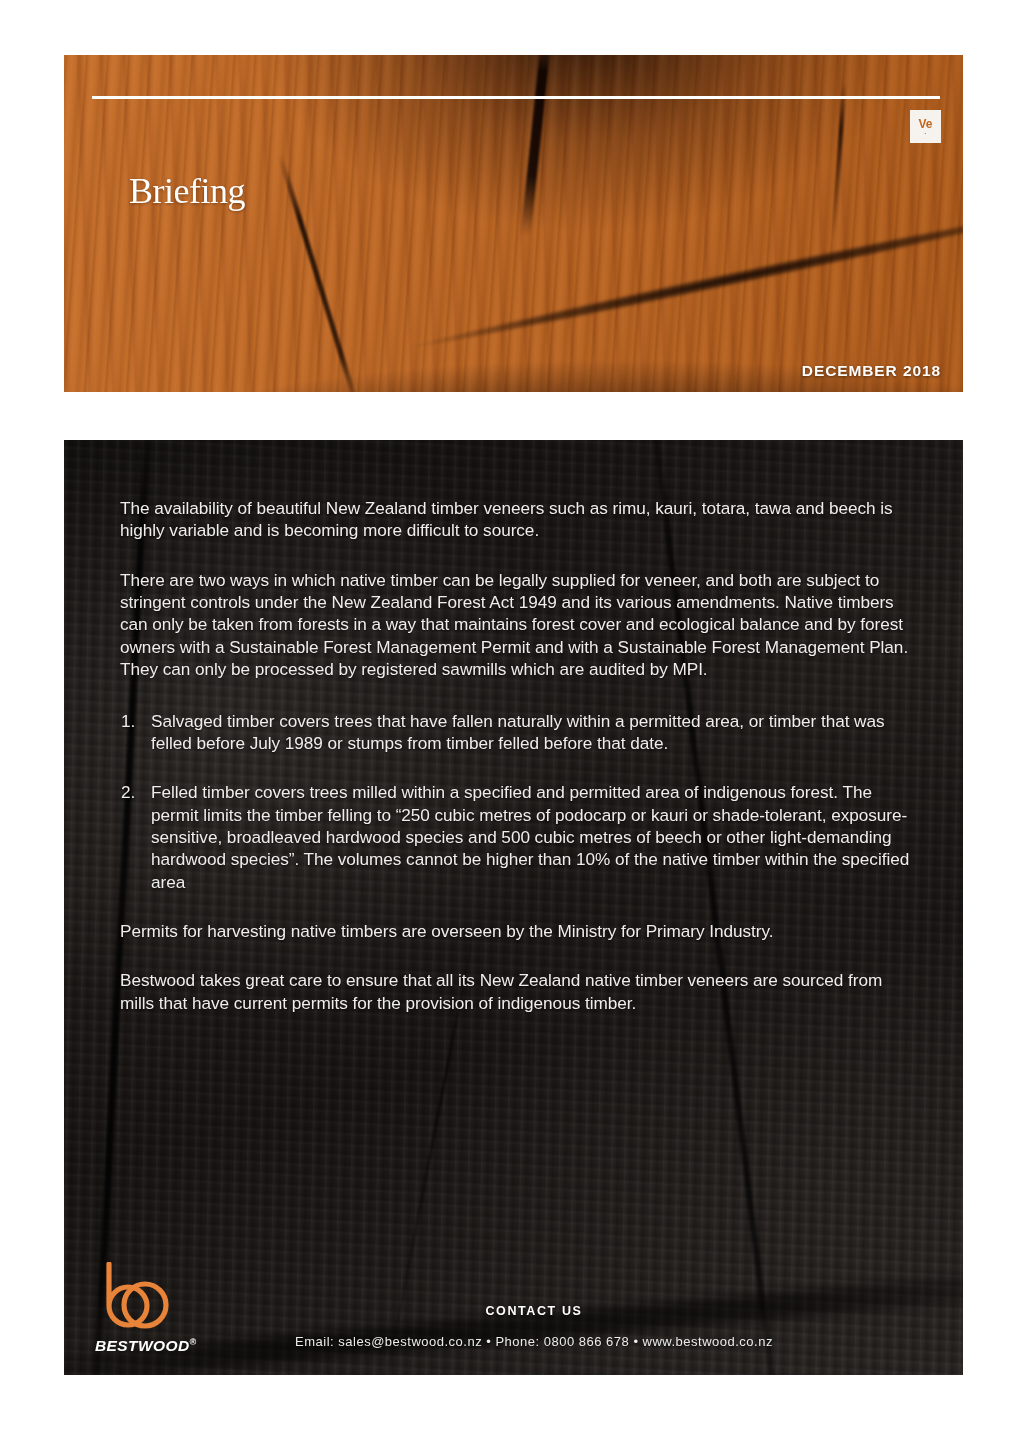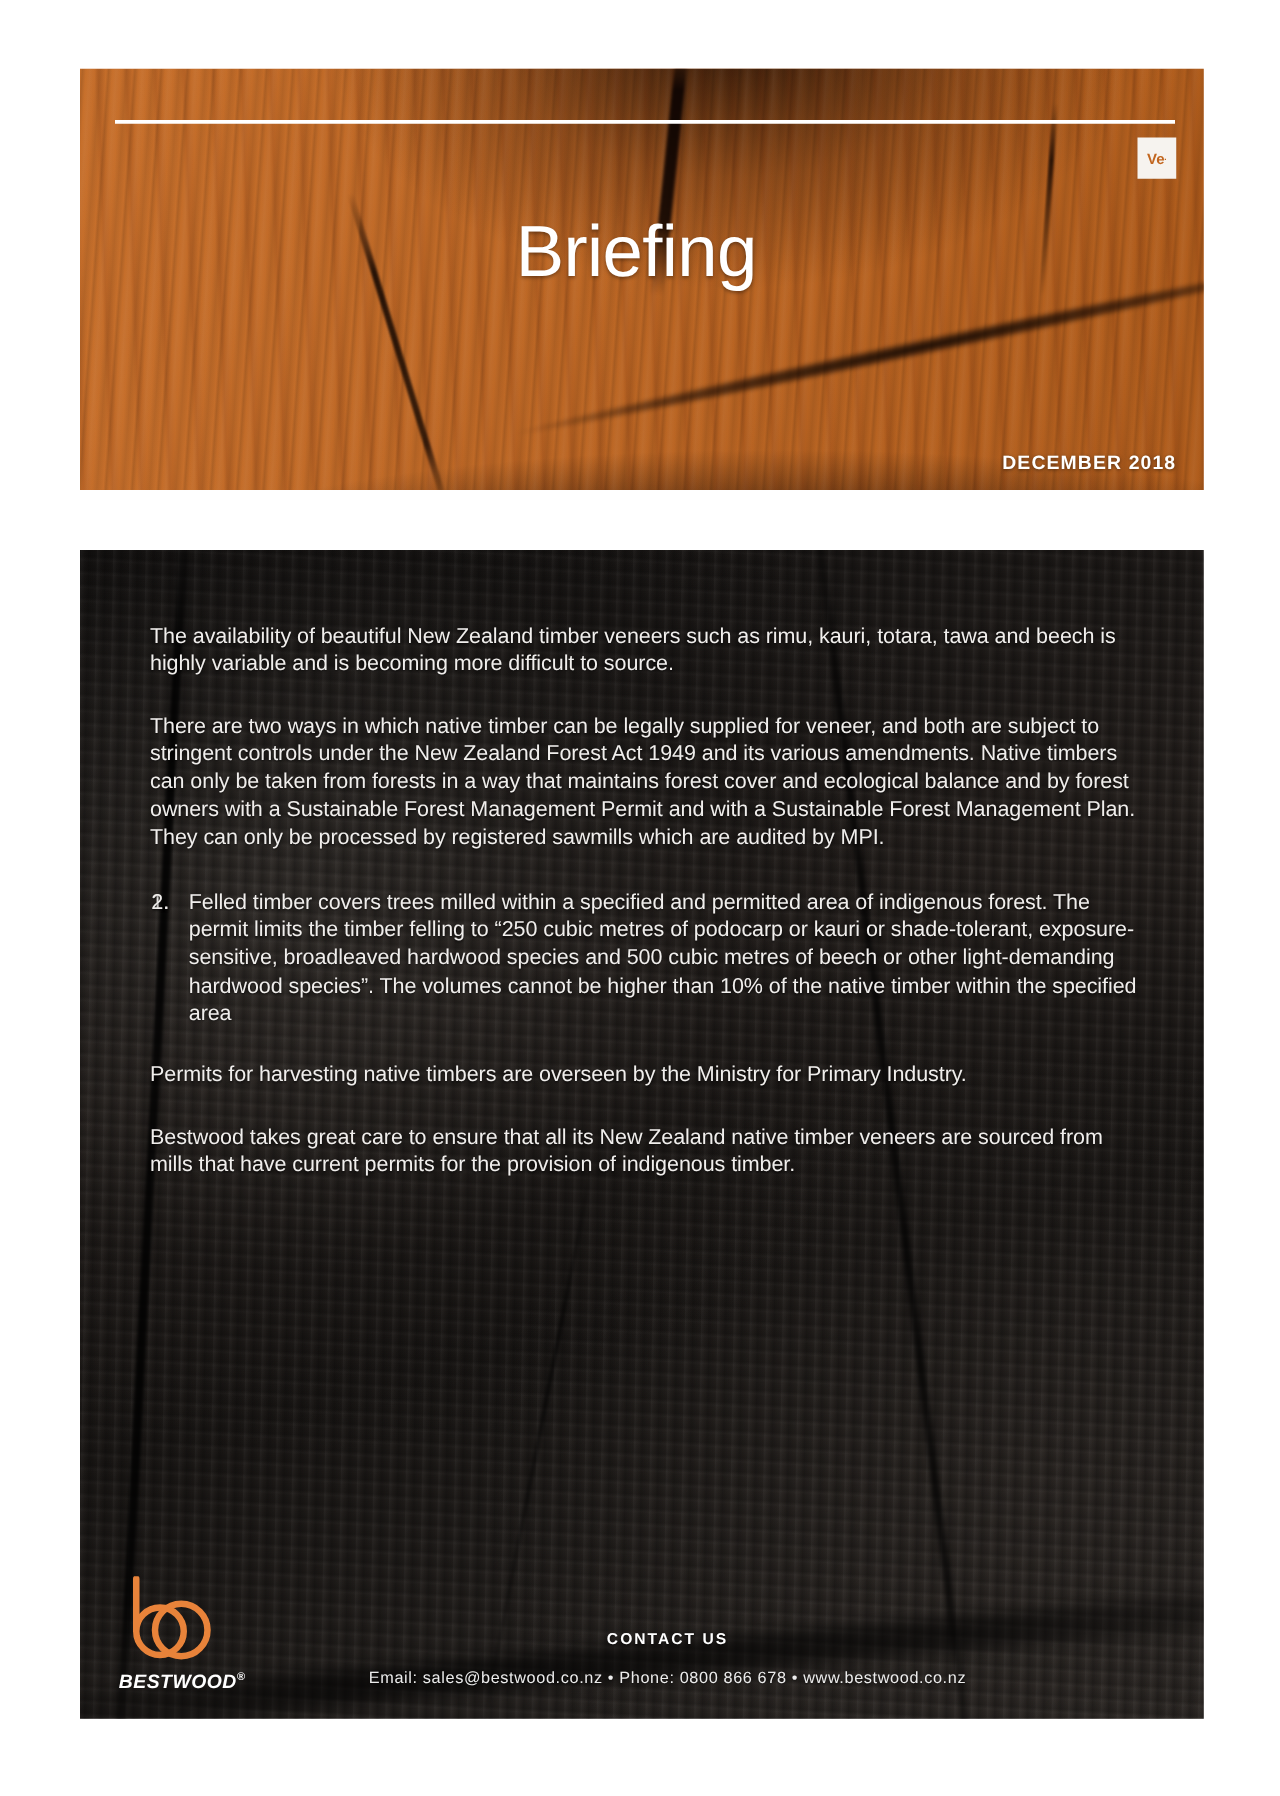--- a/index.html
+++ b/index.html
@@ -110,20 +110,21 @@
   }
 
   .ve-badge {
     position: absolute;
     left: 846px;
     top: 55px;
     width: 31px;
     height: 33px;
     background: #f6f3ef;
     display: flex;
+    flex-direction: column;
     align-items: center;
     justify-content: center;
     line-height: 1;
   }
   .ve-badge .ve-main {
     color: #c2661f;
     font-weight: bold;
     font-size: 12px;
     letter-spacing: 0px;
   }
@@ -134,28 +135,27 @@
     letter-spacing: 0.2px;
   }
 
   .banner-title-block {
     position: absolute;
     left: 65px;
     top: 118px;
     width: 760px;
   }
   .banner-title {
-    font-family: Liberation Sans, sans-serif;
-    color: #ffffff;
-    font-size: 58px;
+    font-family: Liberation Serif, serif;
+    color: #ffffff;
+    font-size: 36px;
     line-height: 1.0;
     font-weight: normal;
     letter-spacing: -0.5px;
     text-shadow: 0 1px 3px rgba(0,0,0,0.35);
-    text-align: center;
   }
   .banner-subtitle {
     font-family: "DejaVu Serif", "Liberation Serif", serif;
     color: #ffffff;
     font-size: 31px;
     line-height: 1.55;
     font-weight: normal;
     letter-spacing: -0.6px;
     margin-top: 6px;
     text-shadow: 0 1px 3px rgba(0,0,0,0.45);
@@ -408,21 +408,21 @@
   <div class="bcrack2"></div>
   <div class="bcrack3"></div>
   <div class="bdiag"></div>
 
   <div class="content">
     <p class="para">The availability of beautiful New Zealand timber veneers such as rimu, kauri, totara, tawa and beech is highly variable and is becoming more difficult to source.</p>
     <p class="para tight">There are two ways in which native timber can be legally supplied for veneer, and both are subject to stringent controls under the New Zealand Forest Act 1949 and its various amendments.   Native timbers can only be taken from forests in a way that maintains forest cover and ecological balance and by forest owners with a Sustainable Forest Management Permit and with a Sustainable Forest Management Plan.   They can only be processed by registered sawmills which are audited by MPI.</p>
 
     <ol class="numlist">
       <li>
-        <span class="num">1.</span>
+        <span class="num">1.</span><span>Salvaged timber covers trees that have fallen naturally within a permitted area, or timber that was felled before July 1989 or stumps from timber felled before that date.</span>
       </li>
       <li>
         <span class="num">2.</span><span>Felled timber covers trees milled within a specified and permitted area of indigenous forest.  The permit limits the timber felling to “250 cubic metres of podocarp or kauri or shade-tolerant, exposure-sensitive, broadleaved hardwood species and 500 cubic metres of beech or other light-demanding hardwood species”.  The volumes cannot be higher than 10% of the native timber within the specified area</span>
       </li>
     </ol>
 
     <p class="para">Permits for harvesting native timbers are overseen by the Ministry for Primary Industry.</p>
     <p class="para">Bestwood takes great care to ensure that all its New Zealand native timber veneers are sourced from mills that have current permits for the provision of indigenous timber.</p>
   </div>
 

